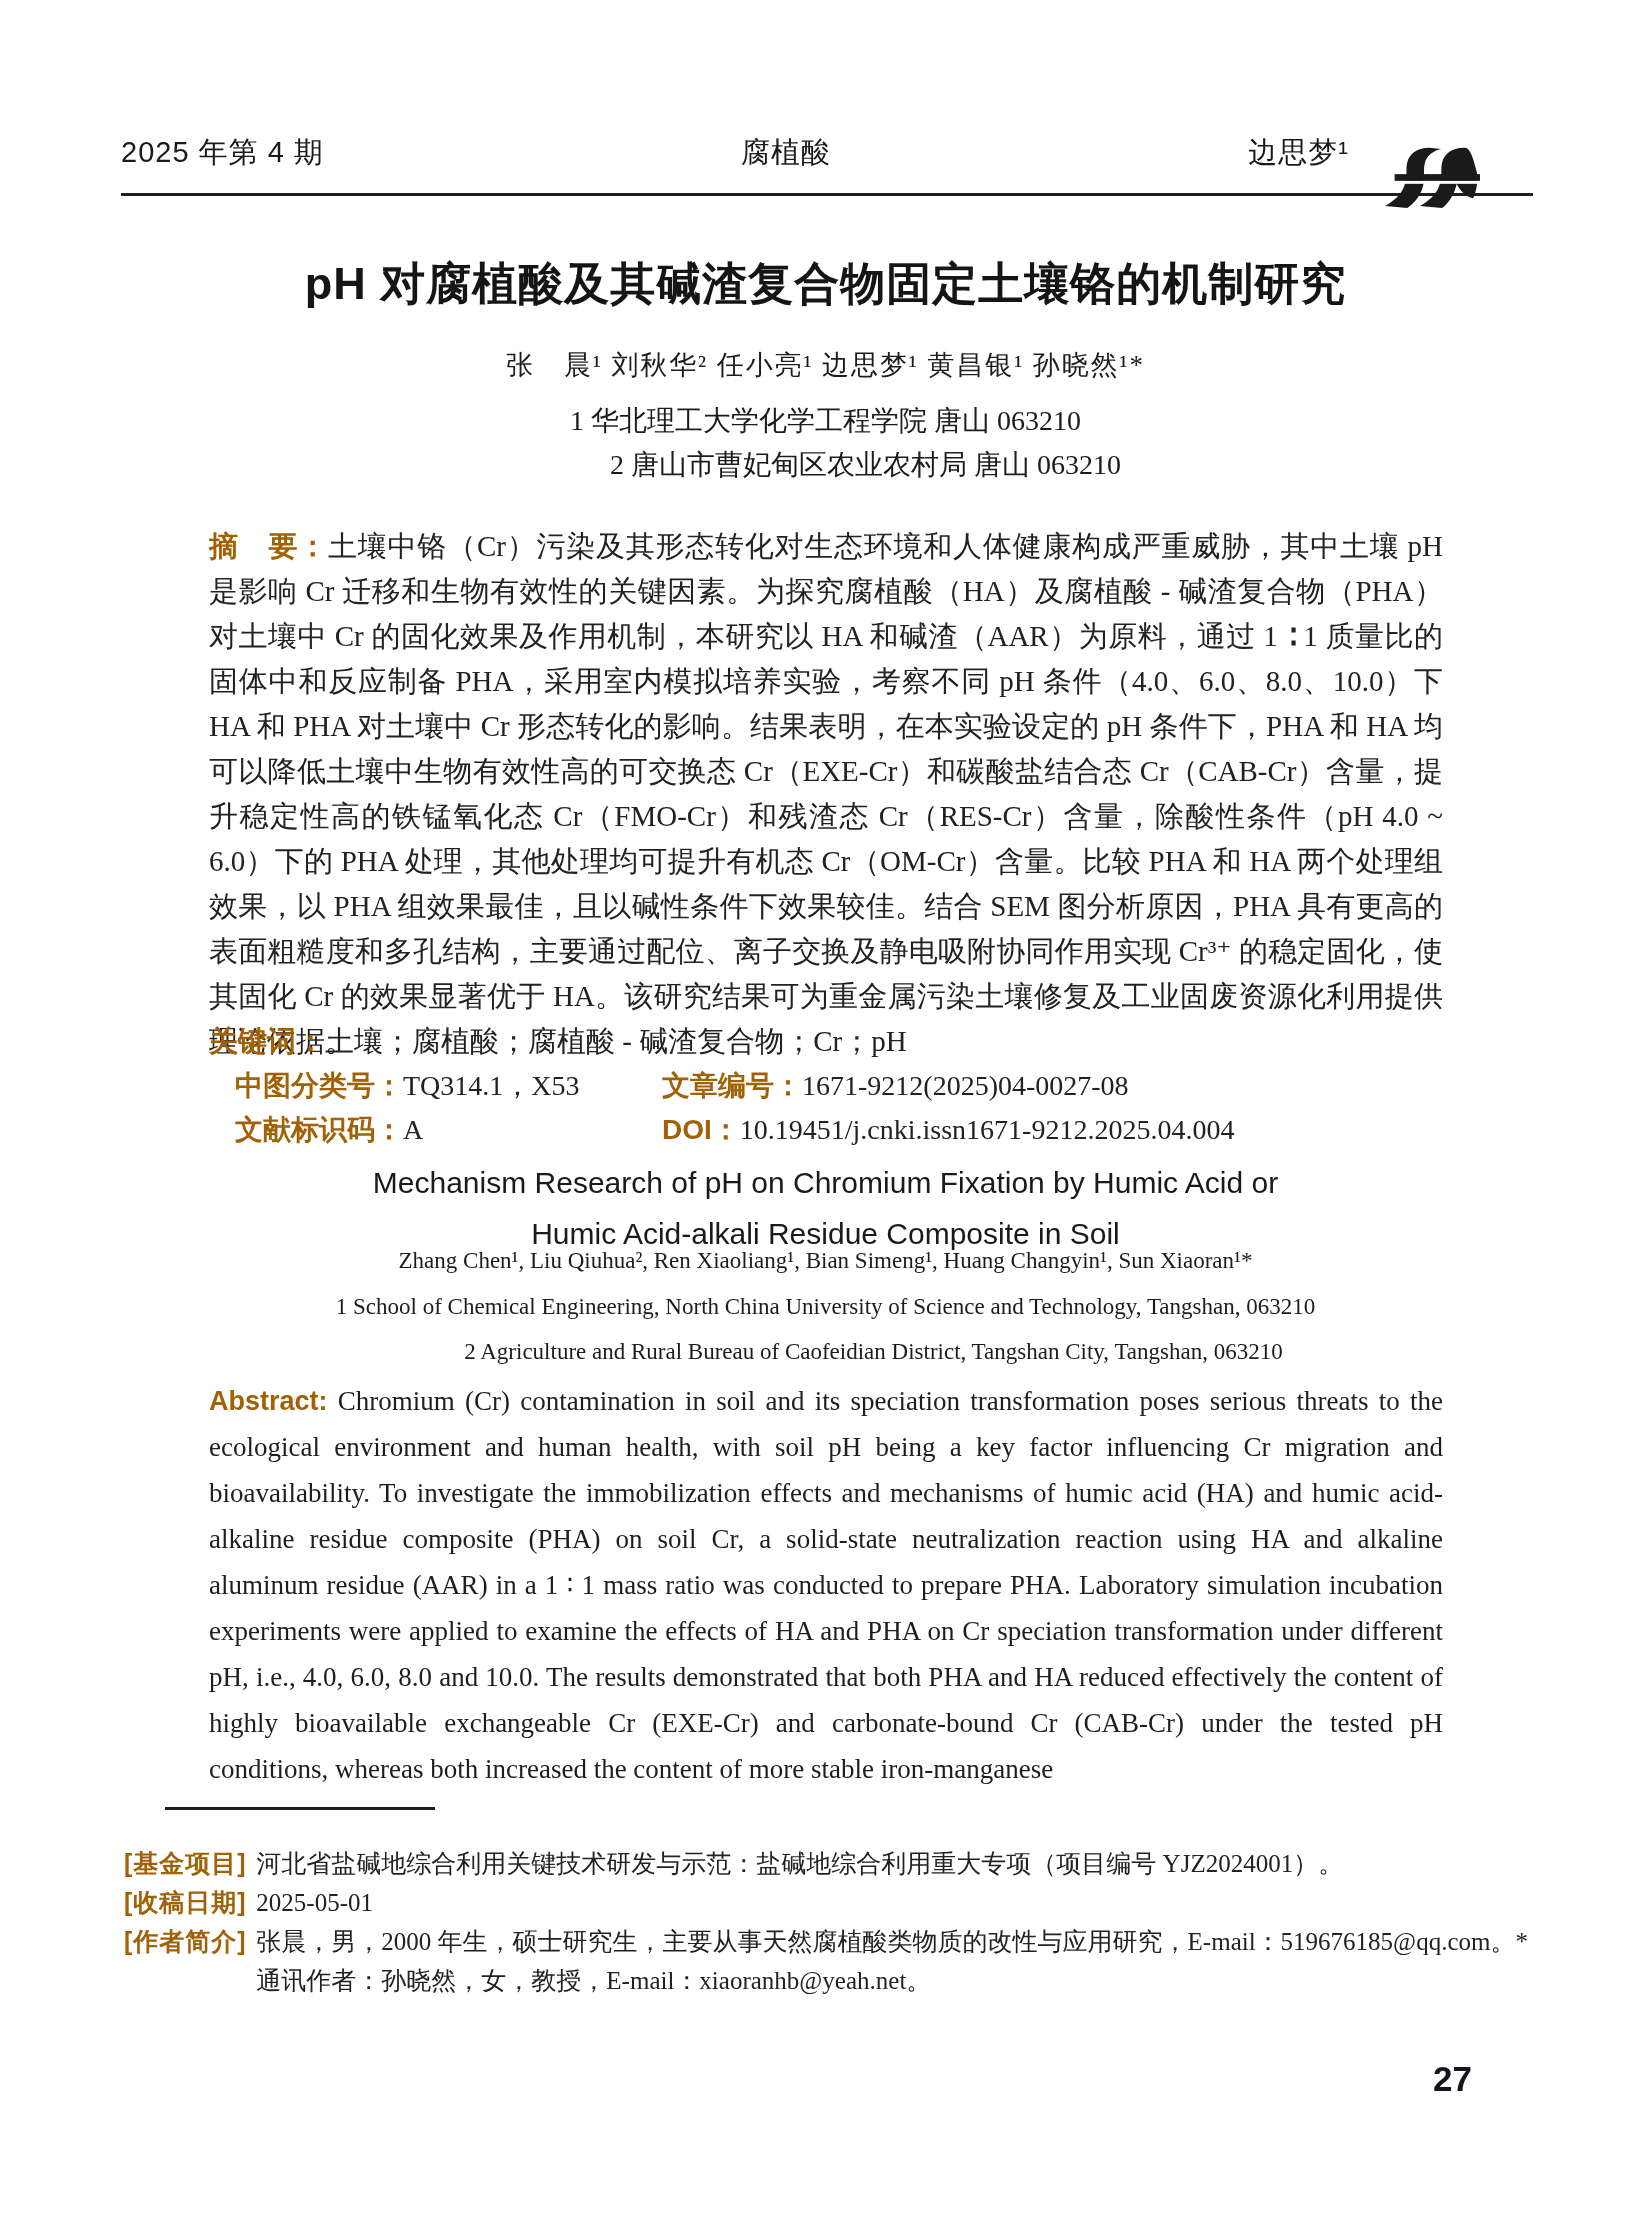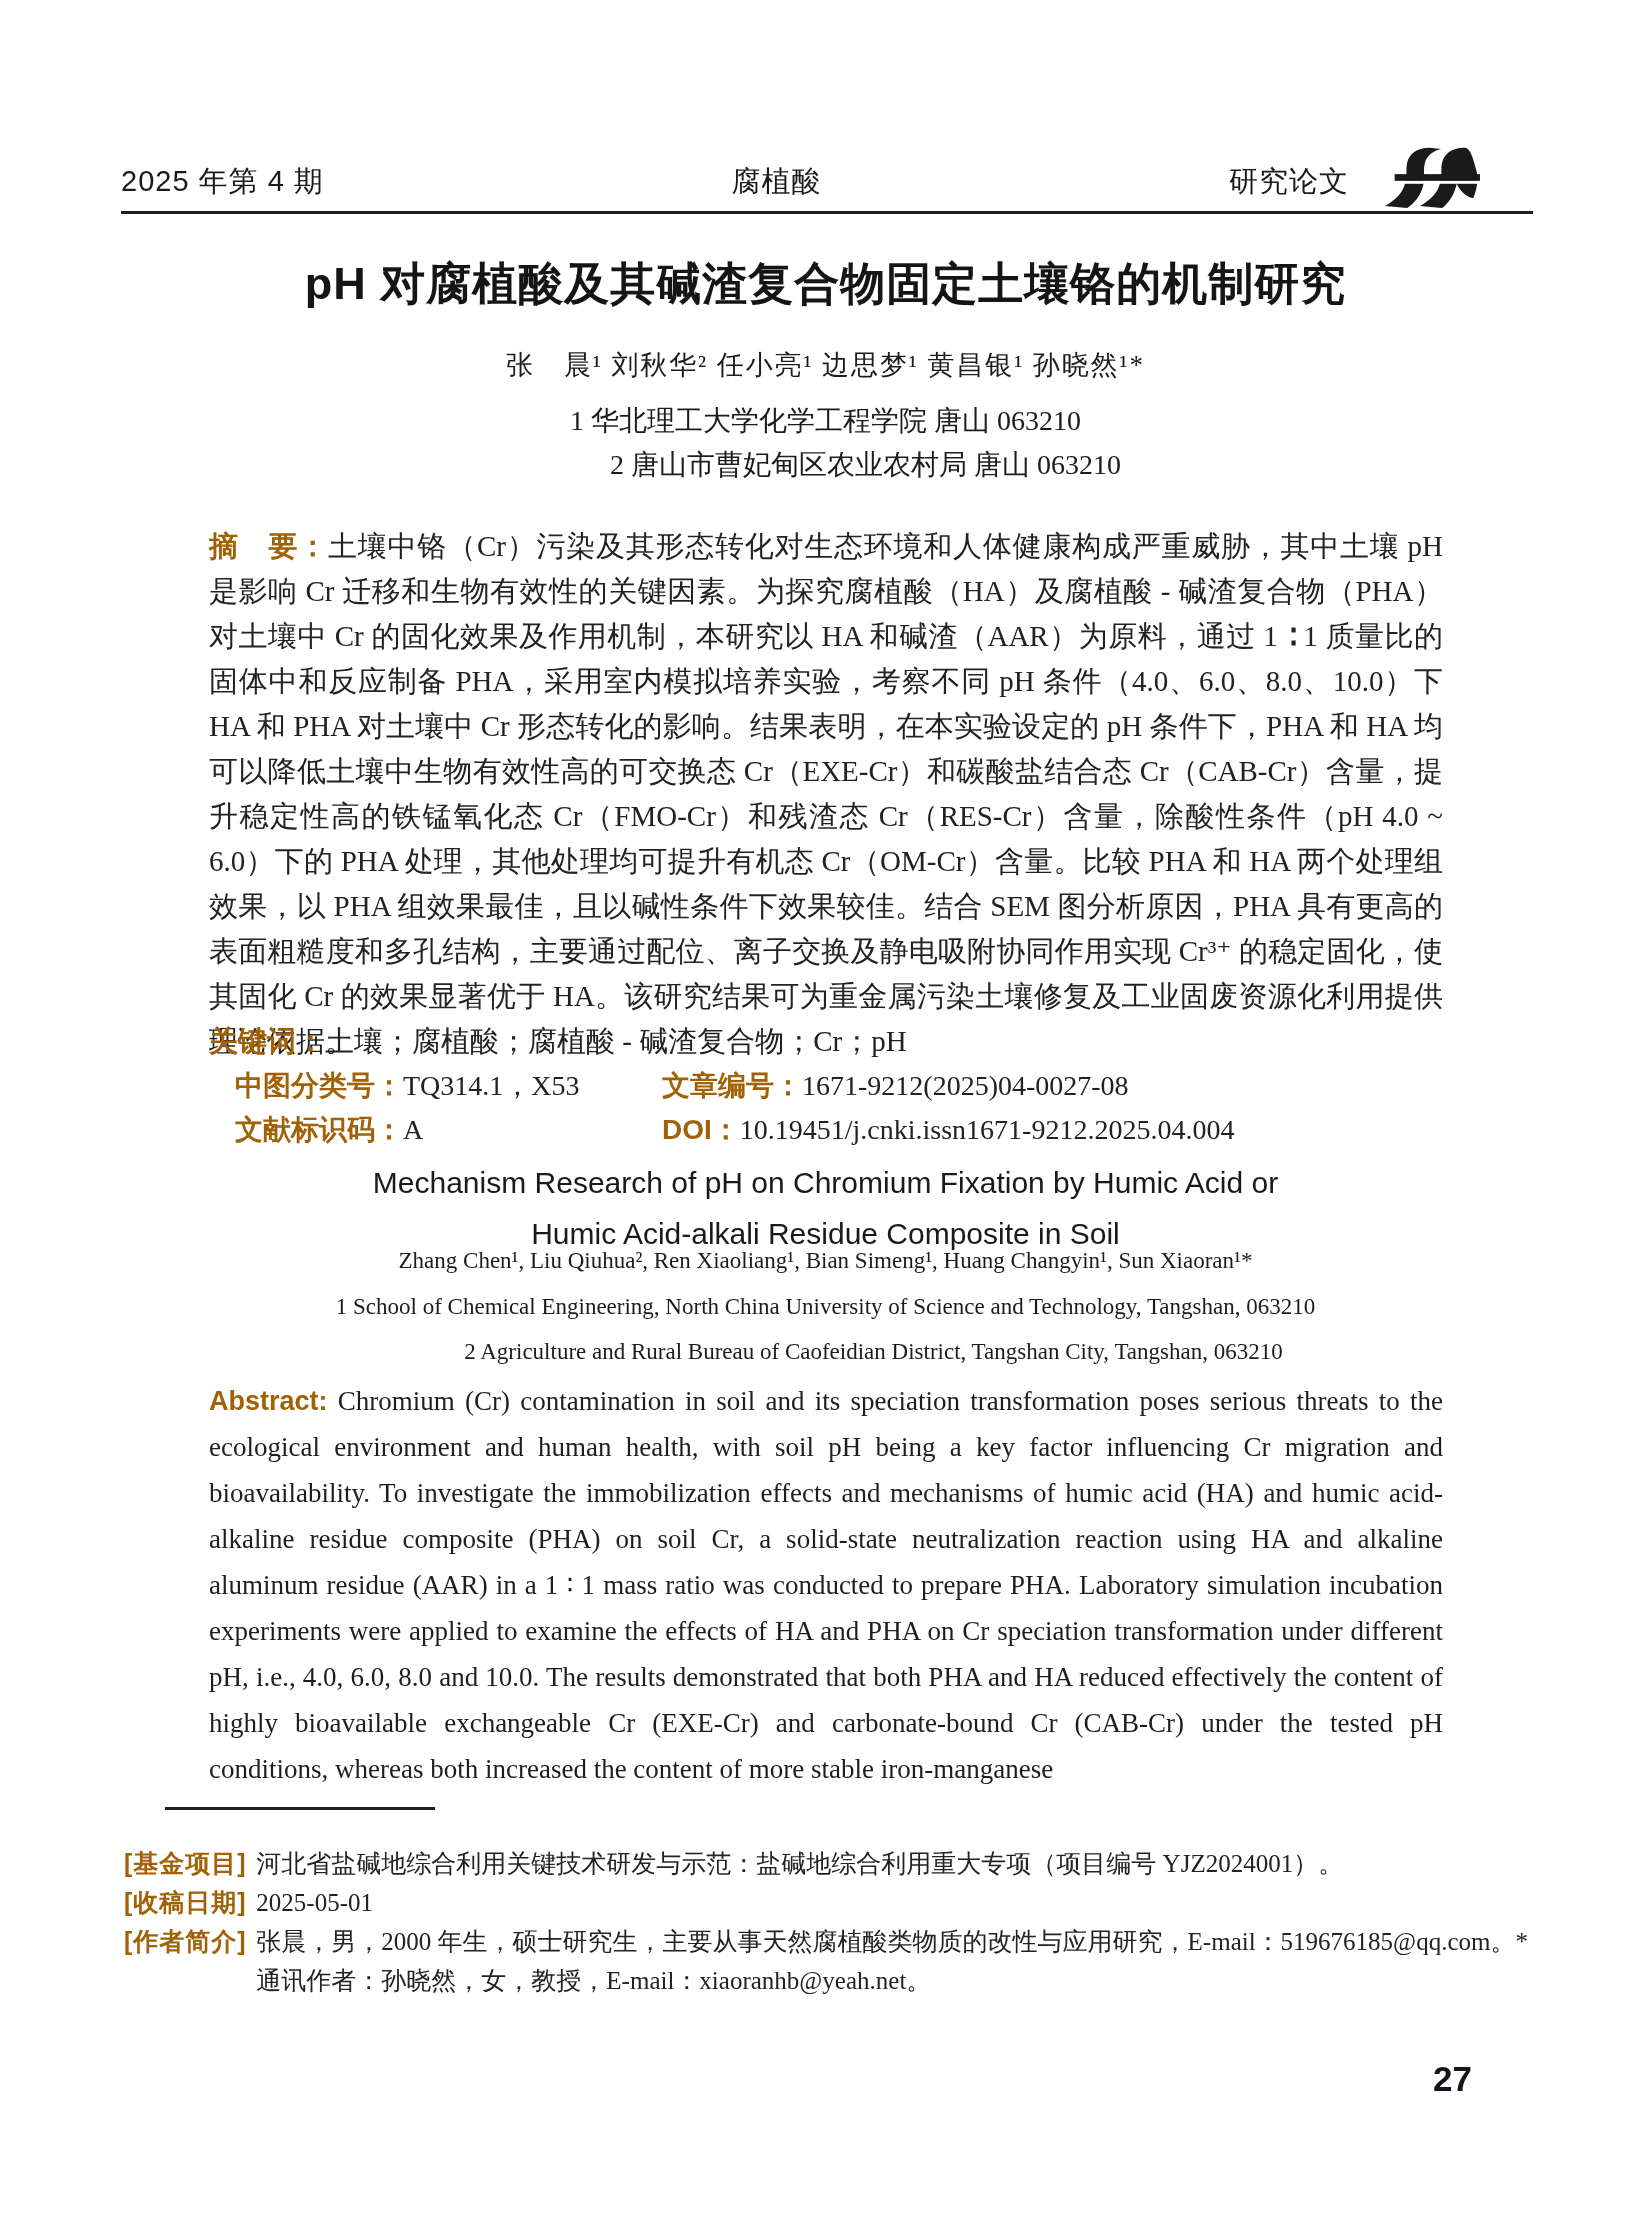--- a/index.html
+++ b/index.html
@@ -6,24 +6,24 @@
   .page{
     position:relative;
     width:1651px;height:2223px;
     background:#ffffff;
     font-family:"Liberation Serif","DejaVu Serif",serif;
     color:#1c1c1c;
     overflow:hidden;
   }
   
   .header{
-    position:absolute;top:119px;left:121px;width:1412px;height:95px;
+    position:absolute;top:101px;left:121px;width:1412px;height:95px;
     border-bottom:3.9px solid #1f1f1f;
     display:flex;align-items:flex-end;justify-content:space-between;
-    padding-bottom:9px;box-sizing:border-box;
+    padding-bottom:20px;box-sizing:border-box;
   }
   .header .h-issue,.header .h-journal,.header .h-section{
     font-family:"Liberation Sans","DejaVu Sans",sans-serif;
     font-size:29px;color:#1a1a1a;letter-spacing:1px;
   }
   .header .h-section{margin-right:184px;}
   .logo{position:absolute;left:1381px;top:146px;width:99px;height:64px;}
   
   .cn-title{
     position:absolute;top:254px;left:0;width:1651px;text-align:center;
@@ -79,21 +79,21 @@
   }
 </style>
 </head>
 <body>
 
 <div class="page">
 
   <div class="header">
     <span class="h-issue">2025 年第 4 期</span>
     <span class="h-journal">腐植酸</span>
-    <span class="h-section">研究论文</span>
+    <span class="h-section">边思梦¹</span>
   </div>
   <div class="logo">
     <svg viewBox="0 0 102 66" width="99" height="64" aria-hidden="true">
       <path fill="#1a1a1a" d="M52 2 C38 1 29 8 27 17 C25 25 28 31 24 41 C21 50 13 57 4 62 L27 64 C37 57 43 47 44 37 C45 28 43 20 47 13 C50 8 56 4 62 3 Z"></path>
       <path fill="#1a1a1a" d="M88 2 C74 1 65 8 63 17 C61 25 64 31 60 41 C57 50 49 57 40 62 L63 64 C71 58 76 49 78 39 C81 46 87 52 95 54 C99 45 101 33 98 24 C95 13 93 5 88 2 Z"></path>
       <rect fill="#1a1a1a" x="14" y="29" width="88" height="7"></rect>
       <rect fill="#ffffff" x="14" y="36" width="88" height="3"></rect>
     </svg>
   </div>
 

